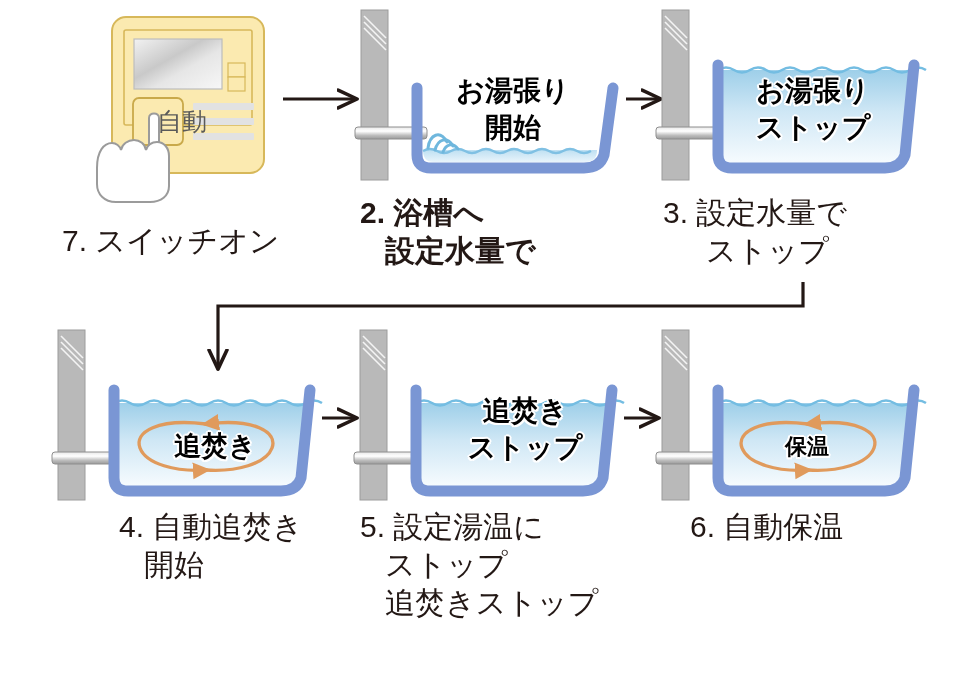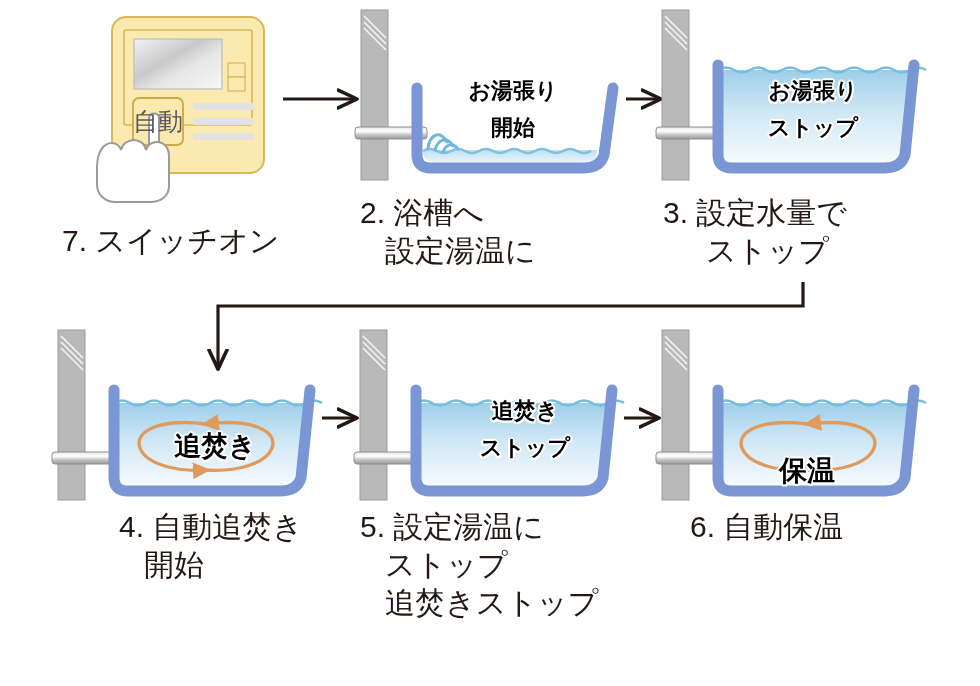--- a/index.html
+++ b/index.html
@@ -35,45 +35,45 @@
     position: absolute;
     font-family: "Liberation Sans", "DejaVu Sans", sans-serif;
     font-size: 30px;
     line-height: 38px;
     color: #231815;
     white-space: pre;
     letter-spacing: 0px;
   }
 
   #caption-1 { left: 62px;  top: 222px; }
-  #caption-2 { left: 360px; top: 194px; }
+  #caption-2 { left: 360px; top: 194px; font-weight: bold; }
   #caption-3 { left: 663px; top: 194px; text-align: center; }
   #caption-4 { left: 72px;  top: 508px; margin-left: 47px; }
   #caption-5 { left: 360px; top: 508px; }
   #caption-6 { left: 690px; top: 508px; }
 
   
   .tub-label {
     position: absolute;
     font-family: "Liberation Sans", "DejaVu Sans", sans-serif;
     font-weight: bold;
-    font-size: 22px;
+    font-size: 28px;
     line-height: 37px;
     text-align: center;
     color: #000000;
     white-space: pre;
     text-shadow:
        2px 0 0 #fff, -2px 0 0 #fff, 0 2px 0 #fff, 0 -2px 0 #fff,
        1.5px 1.5px 0 #fff, -1.5px 1.5px 0 #fff, 1.5px -1.5px 0 #fff, -1.5px -1.5px 0 #fff;
   }
   #label-s2 { left: 418px; top: 72px;  width: 190px; }
   #label-s3 { left: 718px; top: 72px;  width: 190px; }
   #label-s4 { left: 140px; top: 428px; width: 150px; font-size: 27px; }
   #label-s5 { left: 440px; top: 392px; width: 170px; }
-  #label-s6 { left: 752px; top: 452px; width: 110px; font-size: 28px; }
+  #label-s6 { left: 752px; top: 428px; width: 110px; font-size: 22px; }
 
   .sr-only {
     position: absolute;
     width: 1px; height: 1px;
     overflow: hidden;
     clip: rect(0,0,0,0);
     white-space: nowrap;
   }
 </style>
 </head>
@@ -264,25 +264,25 @@
   </svg>
 
   <div class="tub-label" id="label-s2"><span>お湯張り</span><br><span>開始</span></div>
   <div class="tub-label" id="label-s3"><span>お湯張り</span><br><span>ストップ</span></div>
   <div class="tub-label" id="label-s4">追焚き</div>
   <div class="tub-label" id="label-s5"><span>追焚き</span><br><span>ストップ</span></div>
   <div class="tub-label" id="label-s6">保温</div>
 
   <div class="caption" id="caption-1"><span>7. スイッチオン</span></div>
 
-  <div class="caption" id="caption-2"><span>2. 浴槽へ</span><br><span>   設定湯温に</span></div>
+  <div class="caption" id="caption-2"><span>2. 浴槽へ</span><br><span>   設定水量で</span></div>
 
   <div class="caption" id="caption-3"><span>3. 設定水量で</span><br><span>   ストップ</span></div>
 
   <div class="caption" id="caption-4"><span>4. 自動追焚き</span><br><span>   開始</span></div>
 
   <div class="caption" id="caption-5"><span>5. 設定湯温に</span><br><span>   ストップ</span><br><span>   追焚きストップ</span></div>
 
   <div class="caption" id="caption-6"><span>6. 自動保温</span></div>
 
-  <div style="position:absolute;left:133px;top:104px;width:50px;text-align:center;font-size:25px;line-height:34px;font-family:'Liberation Sans','DejaVu Sans',sans-serif;color:#5a5a5a;">自動</div>
+  <div style="position:absolute;left:133px;top:104px;width:50px;text-align:center;font-size:25px;line-height:34px;font-family:'Liberation Sans','DejaVu Sans',sans-serif;color:#5a5a5a;padding-left:24px;">自動</div>
 
 </div>
 
 </body></html>

